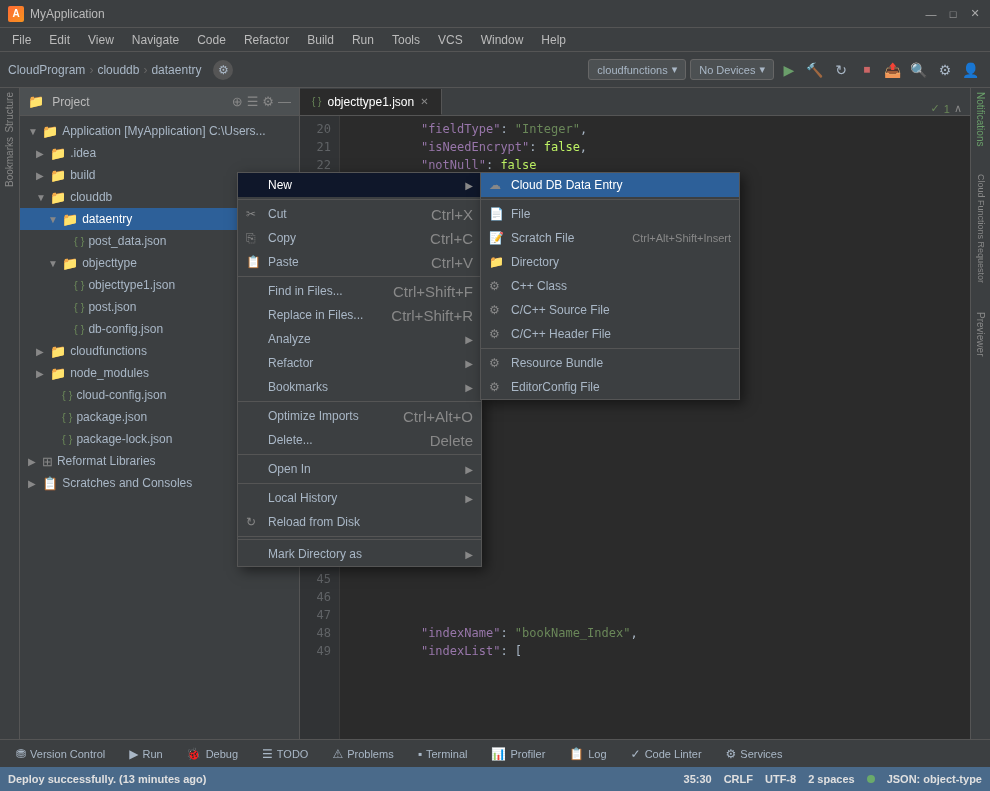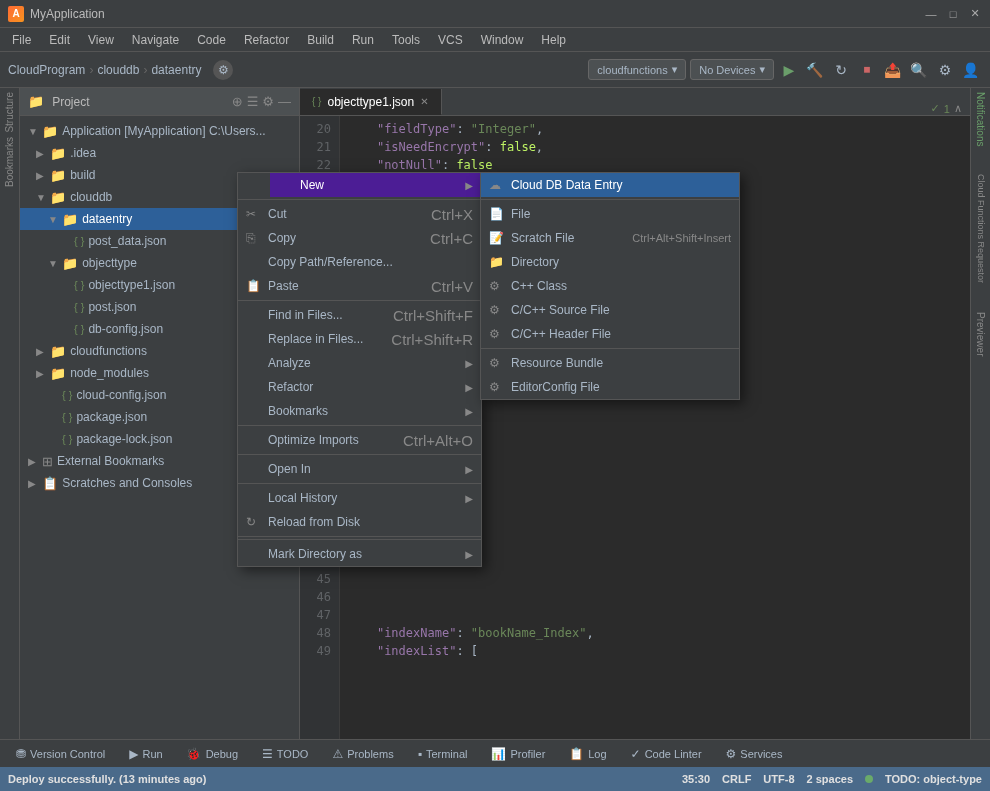--- a/index.html
+++ b/index.html
@@ -224,21 +224,21 @@
     }
     .ctx-item {
       height: 24px;
       display: flex;
       align-items: center;
       padding: 0 8px;
       cursor: pointer;
       color: #a9b7c6;
       position: relative;
     }
-    .ctx-item.selected-ctx { background: #4c1d95; color: #ffffff; margin-left: 32px; }
+    .ctx-item.selected-ctx { background: #0f172a; color: #ffffff; }
     .ctx-item .ctx-label { flex: 1; }
     .ctx-item .ctx-shortcut { color: #888; font-size: 15px; }
     .ctx-item .ctx-arrow { color: #888; font-size: 10px; }
     .ctx-separator {
       height: 1px;
       background: #555;
       margin: 2px 0;
     }
     .ctx-item .ctx-icon {
       width: 16px;
@@ -314,20 +314,21 @@
     }
     .tab-close {
       font-size: 10px;
       color: #888;
       cursor: pointer;
     }
     #editor-content {
       flex: 1;
       display: flex;
       overflow: hidden;
+      gap: 44px;
     }
     #line-numbers {
       width: 40px;
       background: #313335;
       color: #606366;
       font-size: 12px;
       font-family: 'Consolas', monospace;
       padding: 4px 0;
       text-align: right;
       padding-right: 8px;
@@ -579,21 +580,21 @@
 
       <div class="tree-item indent-2">
         <span class="expand-arrow" style="visibility:hidden;">▶</span>
         <span style="color:#6a8759;font-size:11px;">{ }</span>
         <span>package-lock.json</span>
       </div>
 
       <div class="tree-item">
         <span class="expand-arrow">▶</span>
         <span style="color:#888;font-size:13px;">⊞</span>
-        <span>External Bookmarks</span>
+        <span>Reformat Libraries</span>
       </div>
 
       <div class="tree-item">
         <span class="expand-arrow">▶</span>
         <span style="color:#888;font-size:13px;">📋</span>
         <span>Scratches and Consoles</span>
       </div>
     </div>
   </div>
 
@@ -697,24 +698,20 @@
     <span class="ctx-icon">✂</span>
     <span class="ctx-label">Cut</span>
     <span class="ctx-shortcut">Ctrl+X</span>
   </div>
   <div class="ctx-item">
     <span class="ctx-icon">⎘</span>
     <span class="ctx-label">Copy</span>
     <span class="ctx-shortcut">Ctrl+C</span>
   </div>
   <div class="ctx-item">
-    <span class="ctx-icon"></span>
-    <span class="ctx-label">Copy Path/Reference...</span>
-  </div>
-  <div class="ctx-item">
     <span class="ctx-icon">📋</span>
     <span class="ctx-label">Paste</span>
     <span class="ctx-shortcut">Ctrl+V</span>
   </div>
   <div class="ctx-separator"></div>
   <div class="ctx-item">
     <span class="ctx-icon"></span>
     <span class="ctx-label">Find in Files...</span>
     <span class="ctx-shortcut">Ctrl+Shift+F</span>
   </div>
@@ -736,20 +733,25 @@
   <div class="ctx-item">
     <span class="ctx-icon"></span>
     <span class="ctx-label">Bookmarks</span>
     <span class="ctx-arrow">▶</span>
   </div>
   <div class="ctx-separator"></div>
   <div class="ctx-item">
     <span class="ctx-icon"></span>
     <span class="ctx-label">Optimize Imports</span>
     <span class="ctx-shortcut">Ctrl+Alt+O</span>
+  </div>
+  <div class="ctx-item">
+    <span class="ctx-icon"></span>
+    <span class="ctx-label">Delete...</span>
+    <span class="ctx-shortcut">Delete</span>
   </div>
   <div class="ctx-separator"></div>
   <div class="ctx-item">
     <span class="ctx-icon"></span>
     <span class="ctx-label">Open In</span>
     <span class="ctx-arrow">▶</span>
   </div>
   <div class="ctx-separator"></div>
   <div class="ctx-item">
     <span class="ctx-icon"></span>
@@ -868,15 +870,15 @@
   <div class="status-item">
     <span>UTF-8</span>
   </div>
   <div class="status-item">
     <span>2 spaces</span>
   </div>
   <div class="status-item">
     <div class="status-dot"></div>
   </div>
   <div class="status-item">
-    <span>TODO: object-type</span>
+    <span>JSON: object-type</span>
   </div>
 </div>
 
 </body></html>

